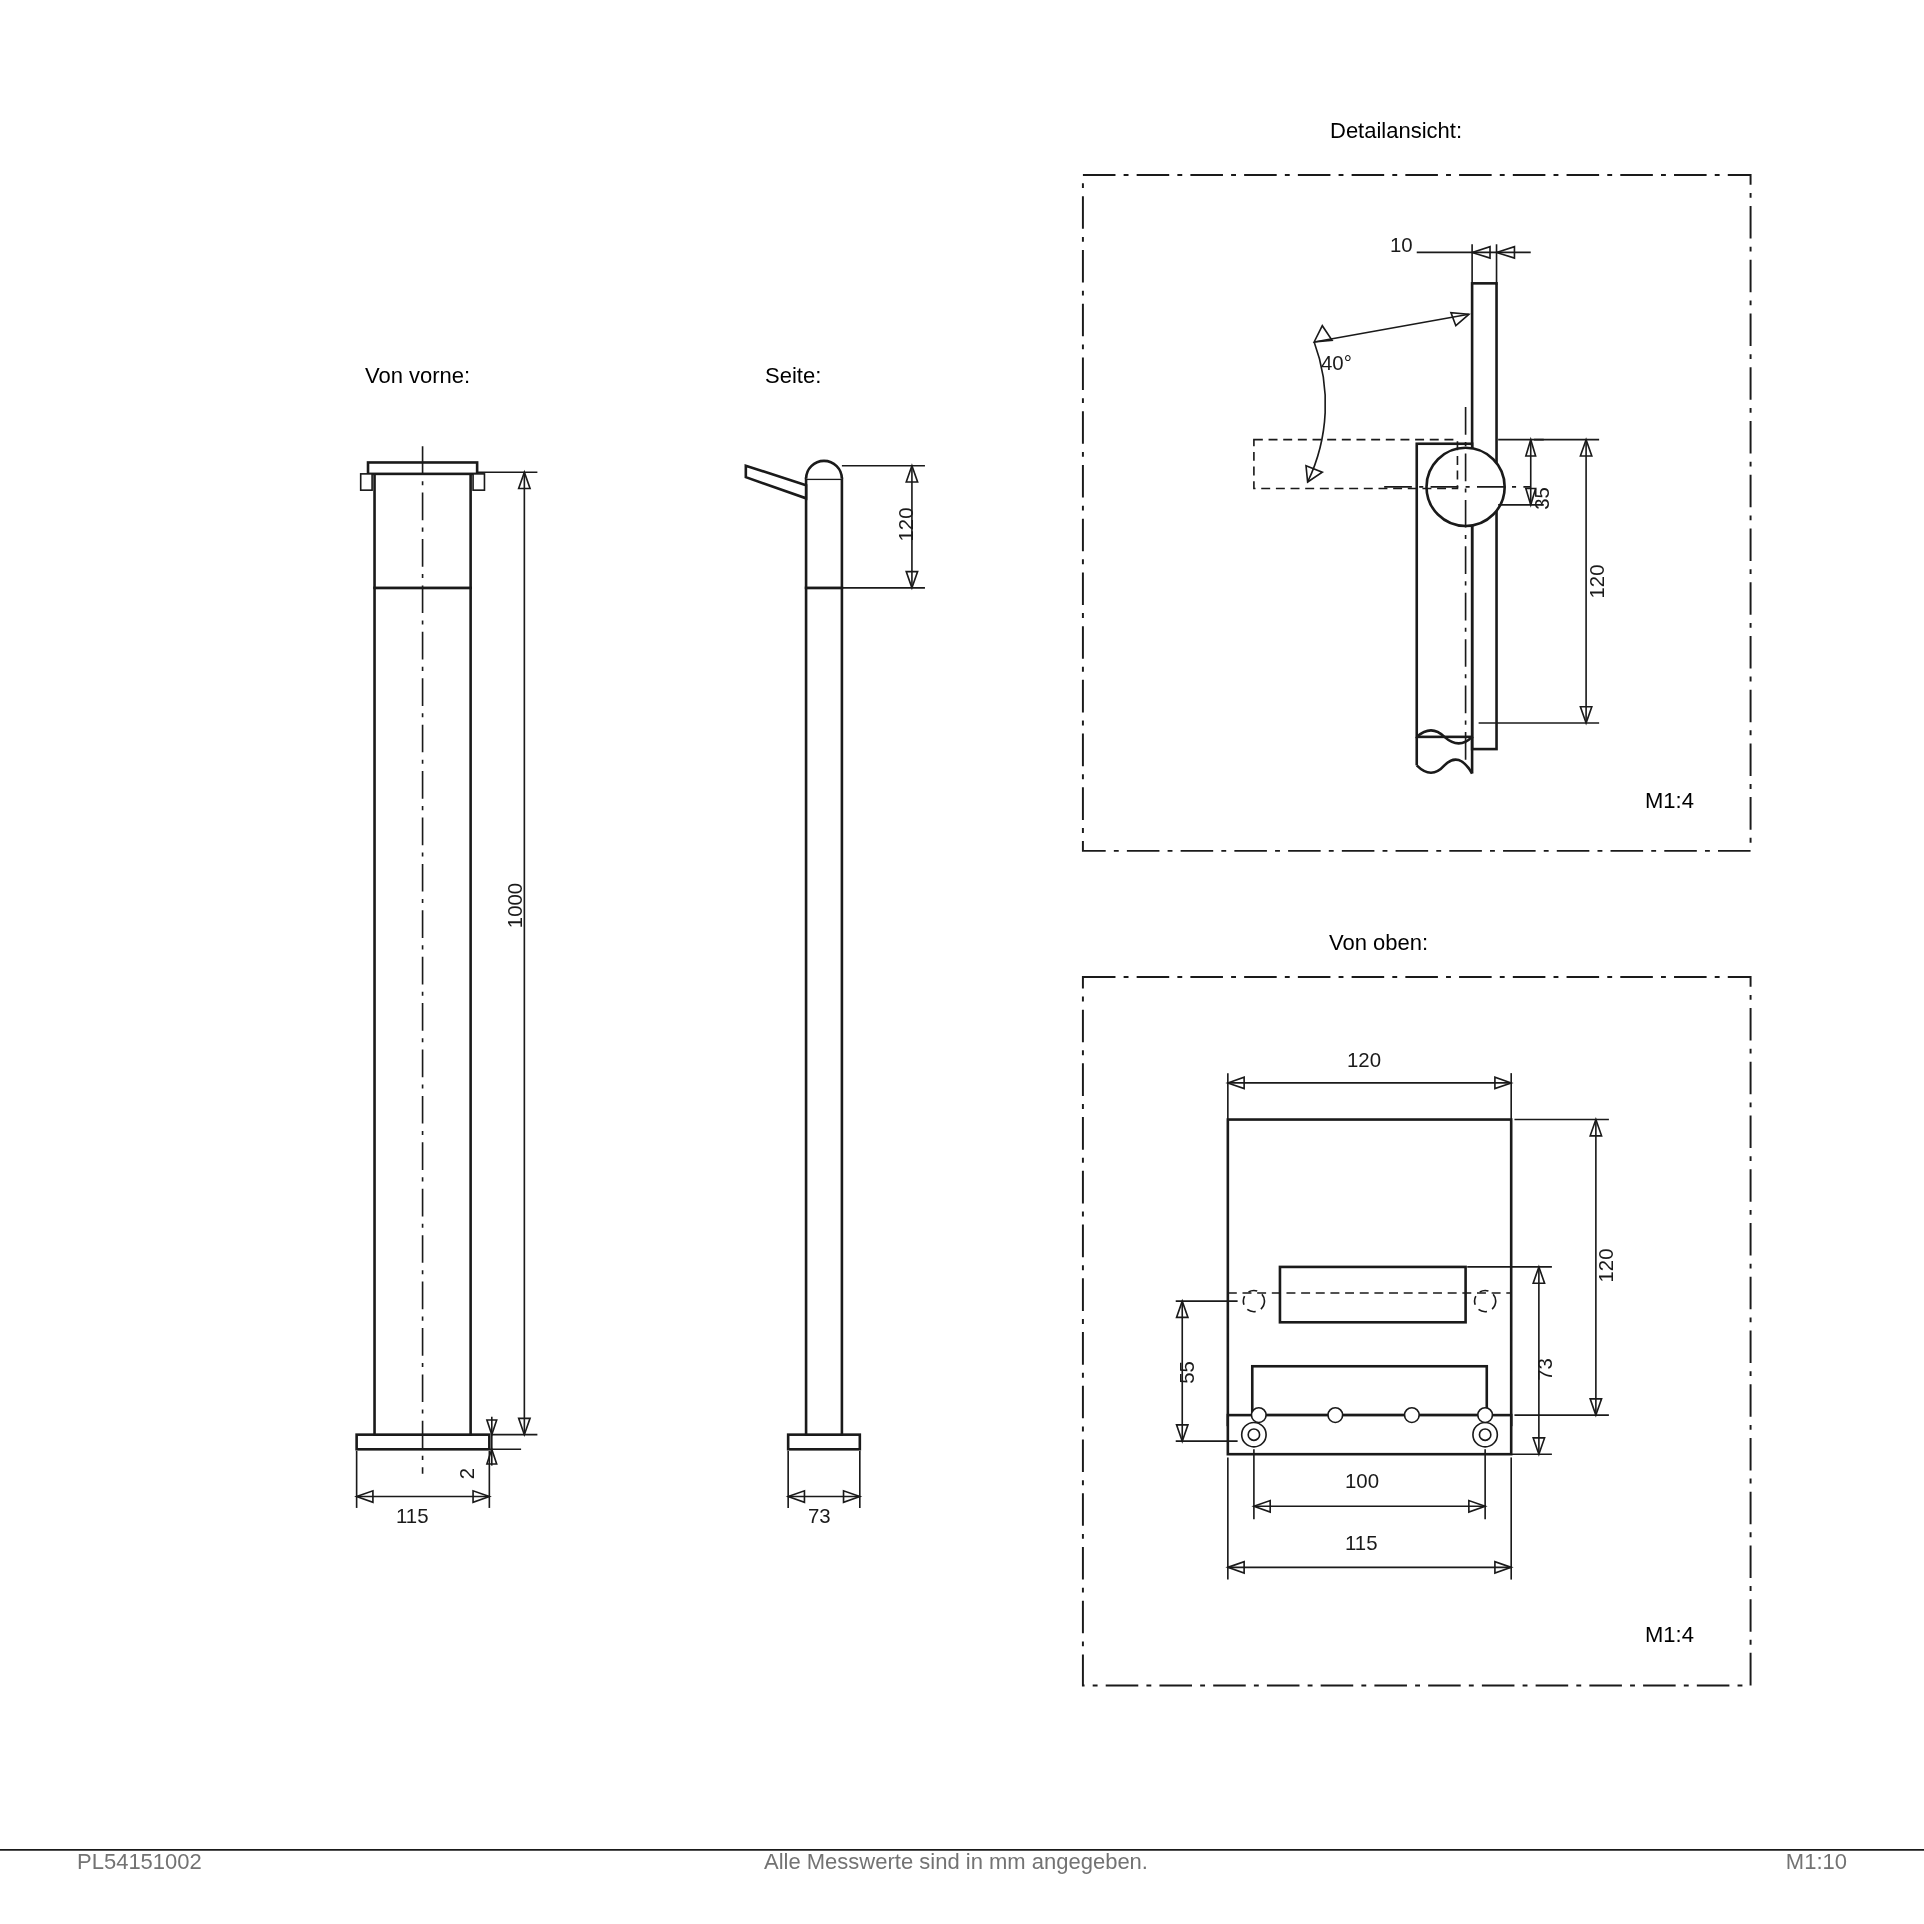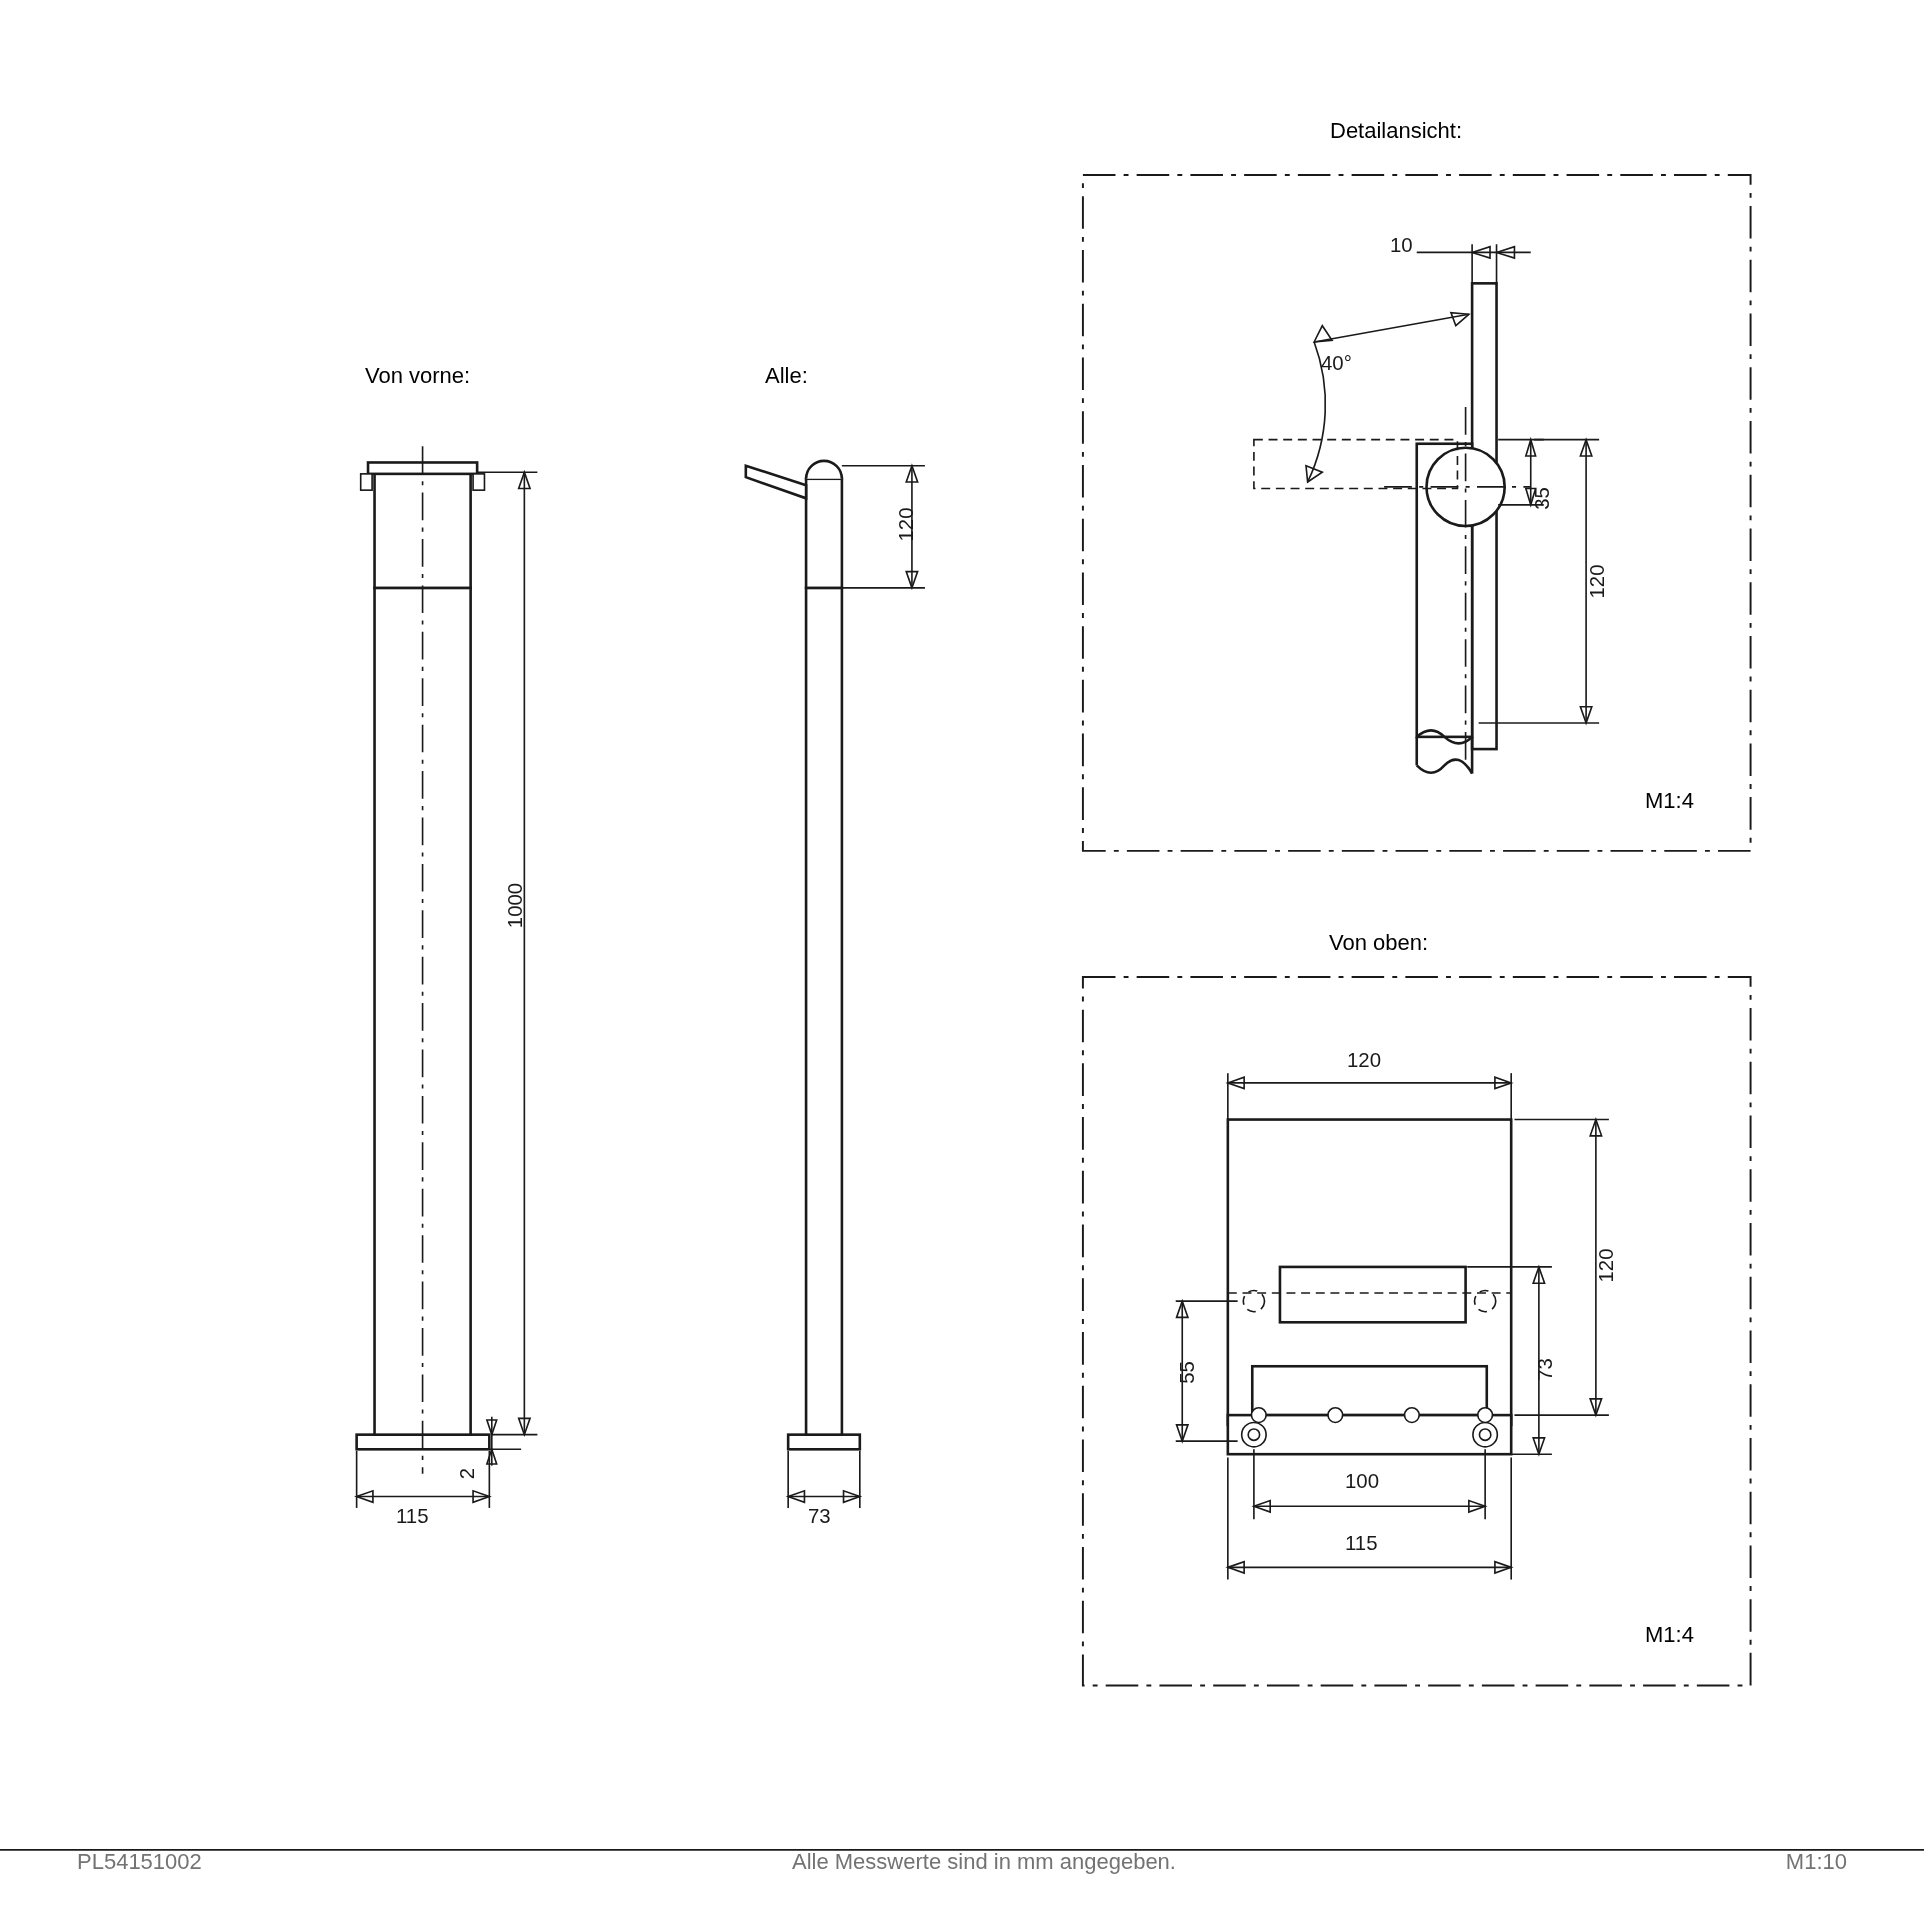--- a/index.html
+++ b/index.html
@@ -200,21 +200,21 @@
       <path class="ln thin" d="M1508 1925 l20 -7 l0 14 z" fill="#1a1a1a"></path>
       <path class="ln thin" d="M1856 1925 l-20 -7 l0 14 z" fill="#1a1a1a"></path>
       <line class="dimline" x1="1508" y1="1790" x2="1508" y2="1940"></line>
       <line class="dimline" x1="1856" y1="1790" x2="1856" y2="1940"></line>
     </g>
 
     <line class="ln thin" x1="0" y1="2272" x2="2363" y2="2272" stroke="#1a1a1a" stroke-width="2"></line>
   </svg>
 
   <div class="lbl" style="left:365px;top:363px;">Von vorne:</div>
-  <div class="lbl" style="left:765px;top:363px;">Alle:</div>
+  <div class="lbl" style="left:765px;top:363px;">Seite:</div>
   <div class="lbl" style="left:1330px;top:118px;">Detailansicht:</div>
   <div class="lbl" style="left:1329px;top:930px;">Von oben:</div>
 
   <div class="dim rot90" style="left:493px;top:894px;">1000</div>
   <div class="dim rot90" style="left:462px;top:1462px;">2</div>
   <div class="dim" style="left:396px;top:1505px;">115</div>
 
   <div class="dim rot90" style="left:889px;top:513px;">120</div>
   <div class="dim" style="left:808px;top:1505px;">73</div>
 
@@ -226,17 +226,17 @@
 
   <div class="dim" style="left:1347px;top:1049px;">120</div>
   <div class="dim rot90" style="left:1589px;top:1254px;">120</div>
   <div class="dim rot90" style="left:1534px;top:1358px;">73</div>
   <div class="dim rot90" style="left:1176px;top:1361px;">55</div>
   <div class="dim" style="left:1345px;top:1470px;">100</div>
   <div class="dim" style="left:1345px;top:1532px;">115</div>
   <div class="lbl" style="left:1645px;top:1622px;">M1:4</div>
 
   <div class="footer" style="left:77px;">PL54151002</div>
-  <div class="footer" style="left:792px;">Alle Messwerte sind in mm angegeben.</div>
+  <div class="footer" style="left:764px;">Alle Messwerte sind in mm angegeben.</div>
   <div class="footer" style="right:77px;">M1:10</div>
 
 </div>
 
 
 </body></html>

